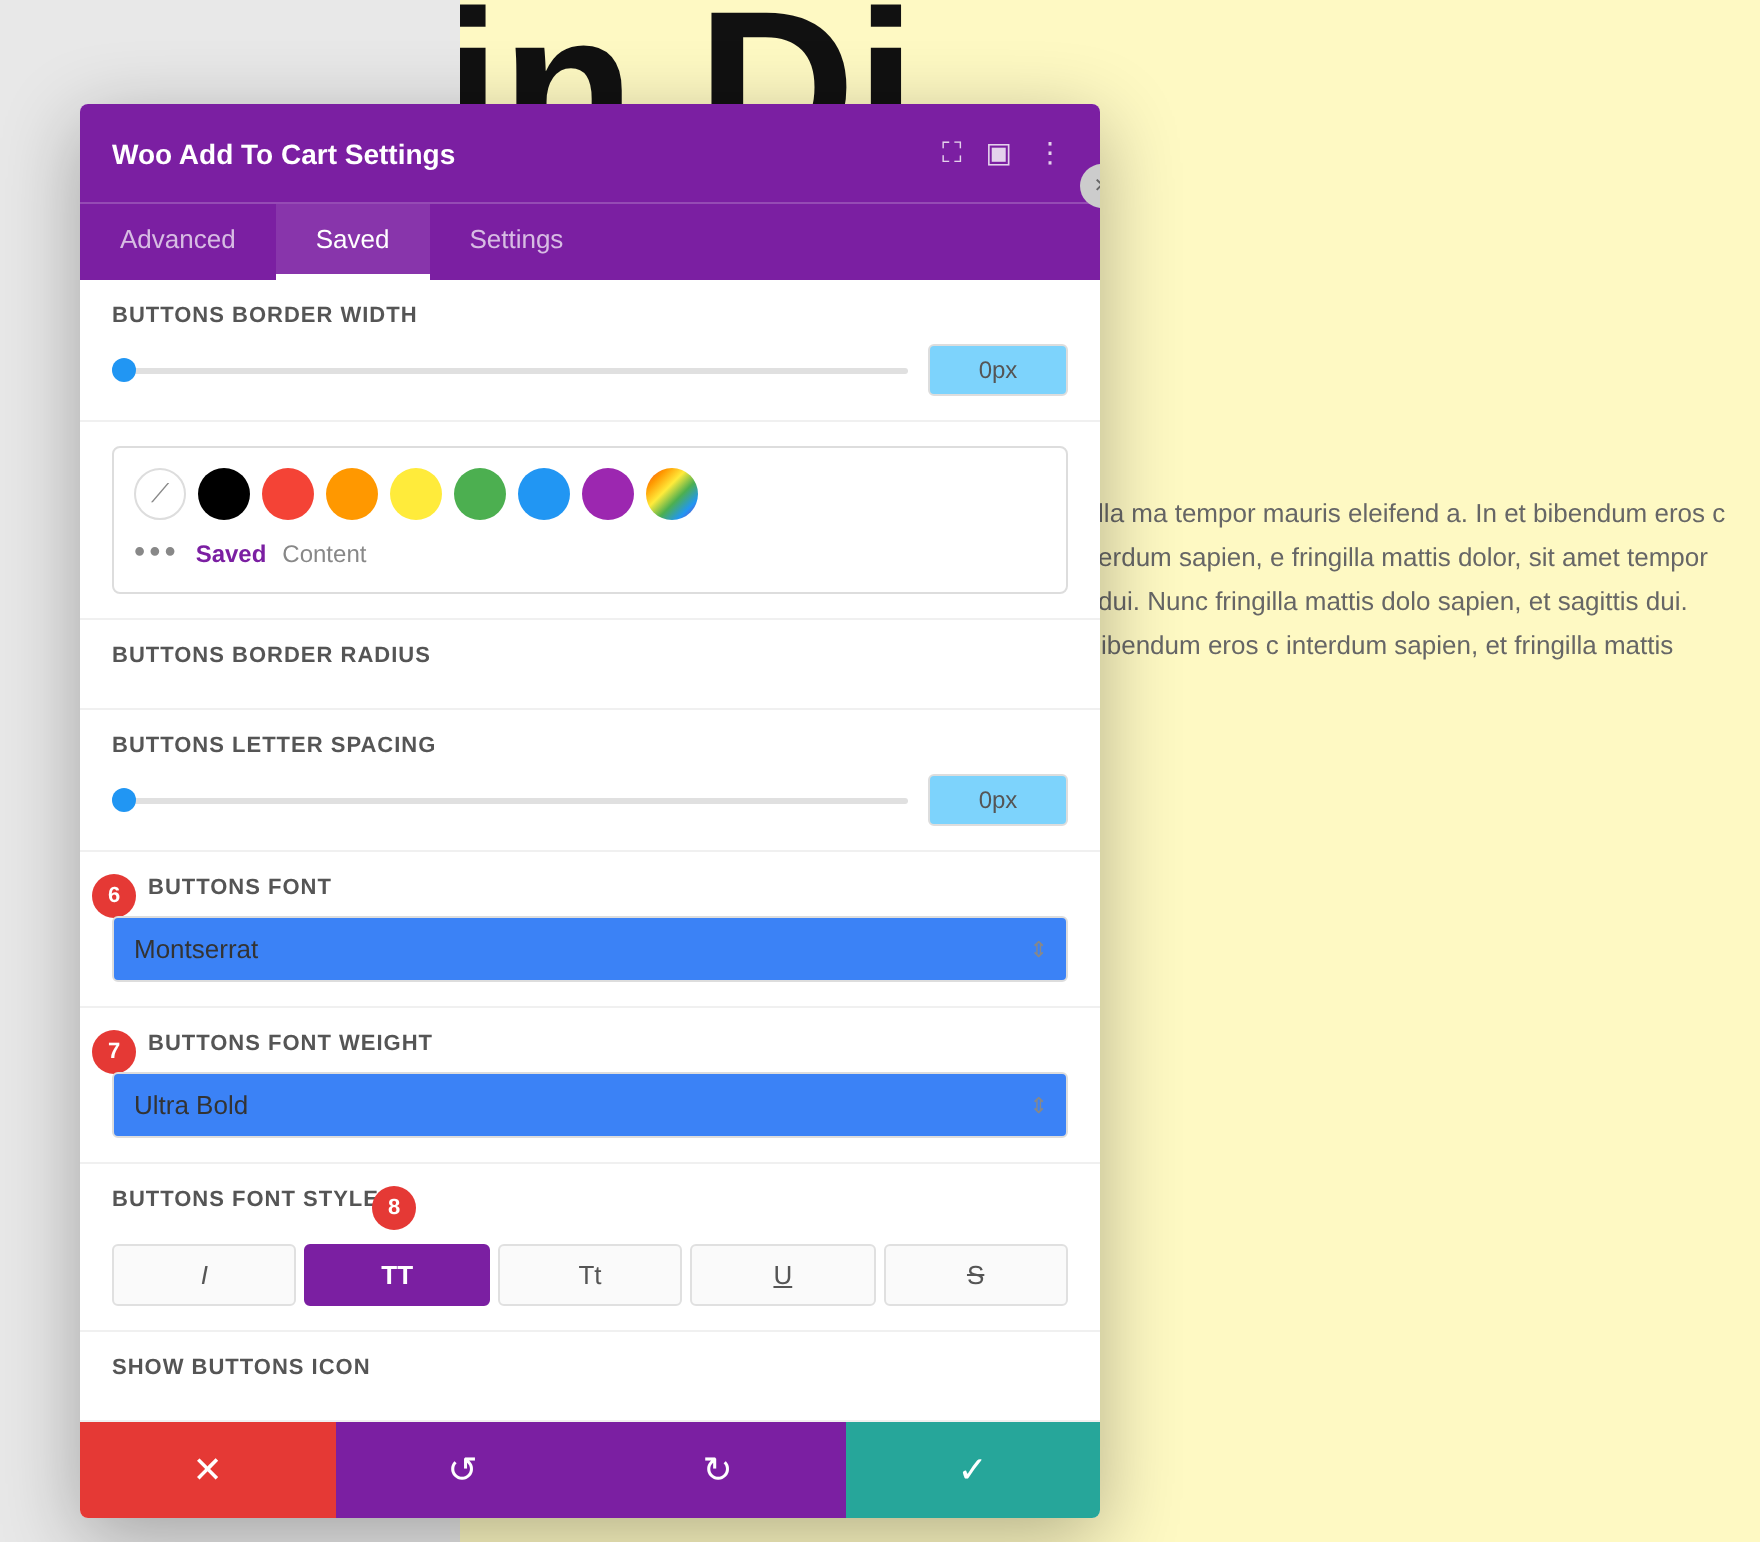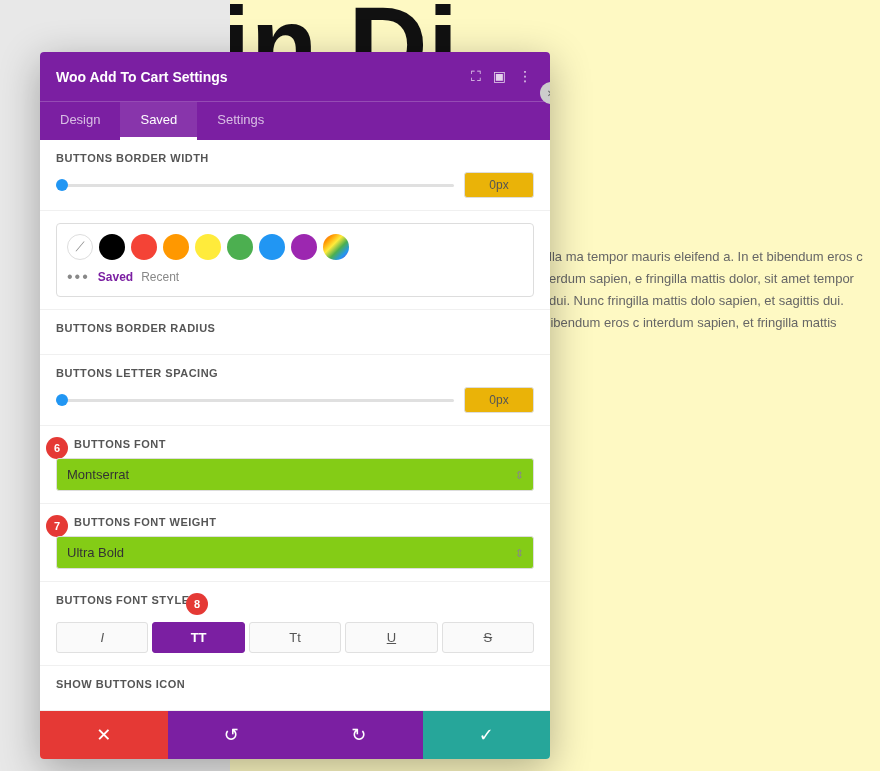--- a/index.html
+++ b/index.html
@@ -241,21 +241,21 @@
     }
 
     .slider-input {
       width: 70px;
       border: 1px solid #ddd;
       border-radius: 3px;
       padding: 5px 8px;
       font-size: 12px;
       text-align: center;
       color: #555;
-      background: #eab308;
+      background: #7dd3fc;
     }
 
     
     .color-picker-area {
       border: 1px solid #ddd;
       border-radius: 4px;
       padding: 10px;
     }
 
     .color-swatch-row {
@@ -312,21 +312,21 @@
     }
 
     
     .font-select {
       width: 100%;
       border: 1px solid #ddd;
       border-radius: 3px;
       padding: 8px 10px;
       font-size: 13px;
       color: #333;
-      background: #84cc16;
+      background: #3b82f6;
       appearance: none;
       cursor: pointer;
       position: relative;
     }
 
     .select-wrapper {
       position: relative;
     }
 
     .select-wrapper::after {
@@ -415,21 +415,21 @@
   <div class="panel-header">
     <span class="panel-title">Woo Add To Cart Settings</span>
     <div class="panel-header-icons">
       <span class="panel-header-icon">⛶</span>
       <span class="panel-header-icon">▣</span>
       <span class="panel-header-icon">⋮</span>
     </div>
   </div>
 
   <div class="panel-tabs">
-    <div class="panel-tab">Design</div>
+    <div class="panel-tab">Advanced</div>
     <div class="panel-tab active">Saved</div>
     <div class="panel-tab">Settings</div>
     <div class="panel-close-btn">✕</div>
   </div>
 
   <div class="panel-body">
 
     <div class="section">
       <div class="section-label">Buttons Border Width</div>
       <div class="slider-row">
@@ -450,21 +450,21 @@
           <div class="color-swatch" style="background:#ff9800;"></div>
           <div class="color-swatch" style="background:#ffeb3b;"></div>
           <div class="color-swatch" style="background:#4caf50;"></div>
           <div class="color-swatch" style="background:#2196f3;"></div>
           <div class="color-swatch" style="background:#9c27b0;"></div>
           <div class="color-swatch gradient"></div>
         </div>
         <div class="color-saved-row">
           <span class="color-dots">•••</span>
           <span class="color-saved-btn">Saved</span>
-          <span class="color-recent-btn">Recent</span>
+          <span class="color-recent-btn">Content</span>
         </div>
       </div>
     </div>
 
     <div class="section section-relative">
       <div class="section-label">Buttons Border Radius</div>
     </div>
 
     <div class="section">
       <div class="section-label">Buttons Letter Spacing</div>

